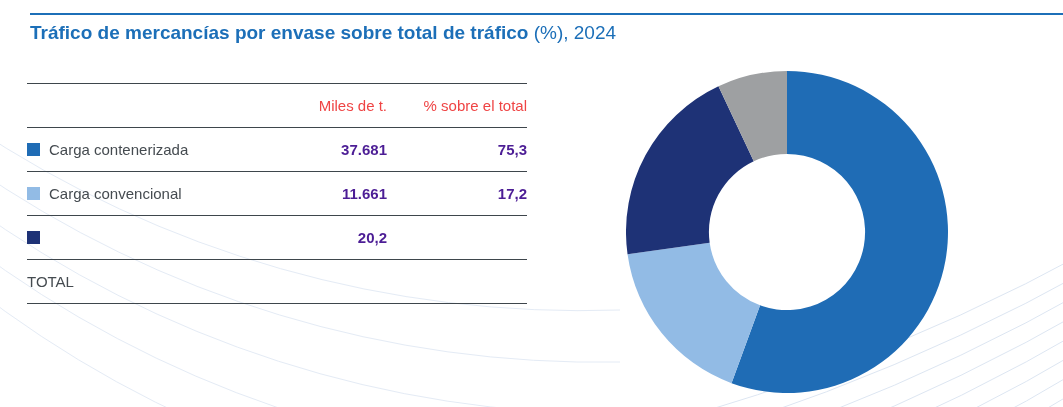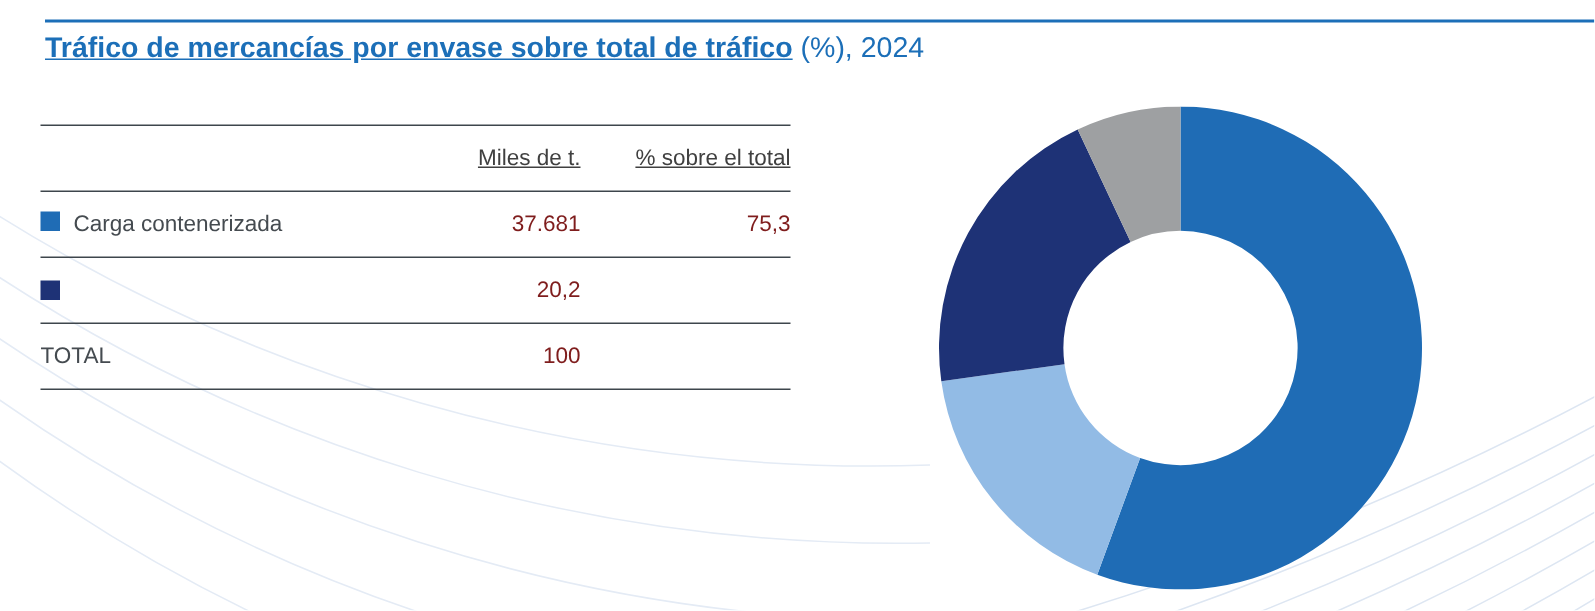--- a/index.html
+++ b/index.html
@@ -7,33 +7,33 @@
     position:relative;width:1063px;height:407px;overflow:hidden;
     background:#ffffff;
     font-family:"Liberation Sans","DejaVu Sans",sans-serif;
   }
   
   #bg-waves{position:absolute;left:0;top:0;width:1063px;height:407px;}
 
   
   #top-rule{position:absolute;left:30px;right:0;top:13px;height:2px;background:#1c6fb8;}
   #title{position:absolute;left:30px;top:22px;font-size:19px;color:#1c6fb8;white-space:nowrap;}
-  #title .t-main{font-weight:bold;text-decoration:underline;}
+  #title .t-main{font-weight:bold;}
   #title .t-suffix{font-weight:normal;}
 
   
   #table{position:absolute;left:27px;top:83px;width:500px;color:#454b50;
          border-top:1px solid #3e464c;font-size:15px;}
   .trow{display:grid;grid-template-columns:235px 125px 140px;align-items:center;
         height:43px;border-bottom:1px solid #3e464c;}
   .trow.header{font-size:15px;color:#454b50;}
-  .cell-label{display:flex;gap:9px;}
+  .cell-label{display:flex;align-items:center;gap:9px;}
   .swatch{width:13px;height:13px;flex:0 0 13px;display:inline-block;}
-  .cell-num{text-align:right;font-weight:normal;color:#7f1d1d;}
-  .trow.header .cell-num{font-weight:normal;color:#404040;text-decoration:underline;}
+  .cell-num{text-align:right;font-weight:bold;color:#4c1d95;}
+  .trow.header .cell-num{font-weight:normal;color:#ef4444;}
   .total-label{font-weight:normal;}
 
   
   #donut{position:absolute;left:626px;top:71px;width:322px;height:322px;}
 </style>
 </head>
 <body>
 <div id="stage">
 
   <svg id="bg-waves" viewBox="0 0 1063 407" preserveAspectRatio="none" aria-hidden="true">
@@ -77,32 +77,39 @@
 
     <div class="trow">
       <div class="cell-label">
         <span class="swatch" style="background: rgb(31, 108, 181);"></span>
         <span>Carga contenerizada</span>
       </div>
       <div class="cell-num">37.681</div>
       <div class="cell-num">75,3</div>
     </div>
 
+    <div class="trow">
+      <div class="cell-label">
+        <span class="swatch" style="background: rgb(146, 187, 229);"></span>
+        <span>Carga convencional</span>
+      </div>
+      <div class="cell-num">11.661</div>
+      <div class="cell-num">17,2</div>
+    </div>
 
     <div class="trow">
       <div class="cell-label">
         <span class="swatch" style="background: rgb(30, 50, 118);"></span>
       </div>
       <div class="cell-num">20,2</div>
     </div>
 
 
     <div class="trow">
       <div class="cell-label total-label">TOTAL</div>
-      <div class="cell-num">100</div>
     </div>
   </div>
 
   <svg id="donut" viewBox="0 0 322 322" aria-hidden="true">
       <circle cx="161" cy="161" r="161" fill="#ffffff"></circle>
       <path d="M 161 0 A 161 161 0 1 1 105.51248936890269 312.1361510822737 L 134.0885573439178 234.30103327490275 A 78.085 78.085 0 1 0 161 82.915 Z" fill="#1f6cb5"></path>
       <path d="M 105.51248936890269 312.1361510822737 A 161 161 0 0 1 1.5357104628391482 183.18423680022664 L 83.65981957447698 171.75935484810992 A 78.085 78.085 0 0 0 134.0885573439178 234.30103327490275 Z" fill="#92bbe5"></path>
       <path d="M 1.5357104628391482 183.18423680022664 A 161 161 0 0 1 92.44953405802352 15.322844552970764 L 127.75302401814142 90.34657960819082 A 78.085 78.085 0 0 0 83.65981957447698 171.75935484810992 Z" fill="#1e3276"></path>
       <path d="M 92.44953405802352 15.322844552970764 A 161 161 0 0 1 161.0000000000001 0 L 161.00000000000006 82.915 A 78.085 78.085 0 0 0 127.75302401814142 90.34657960819082 Z" fill="#9ea0a2"></path>
     </svg>

